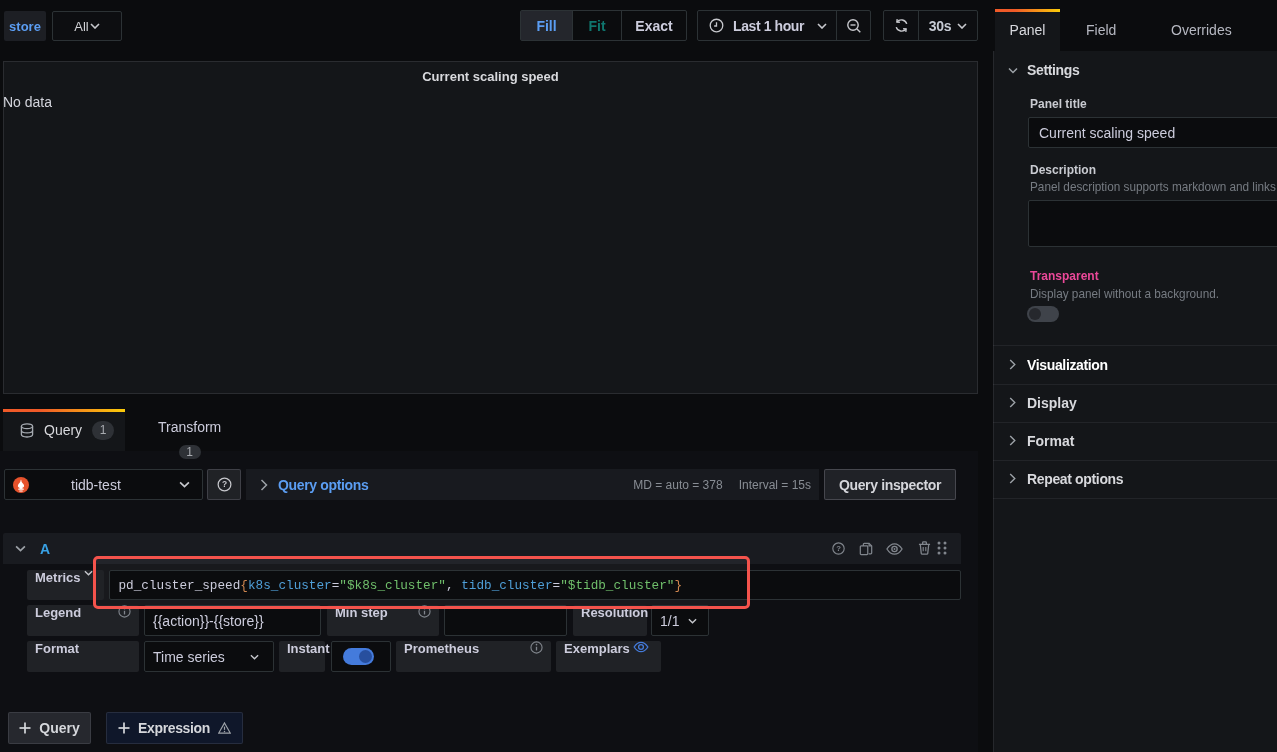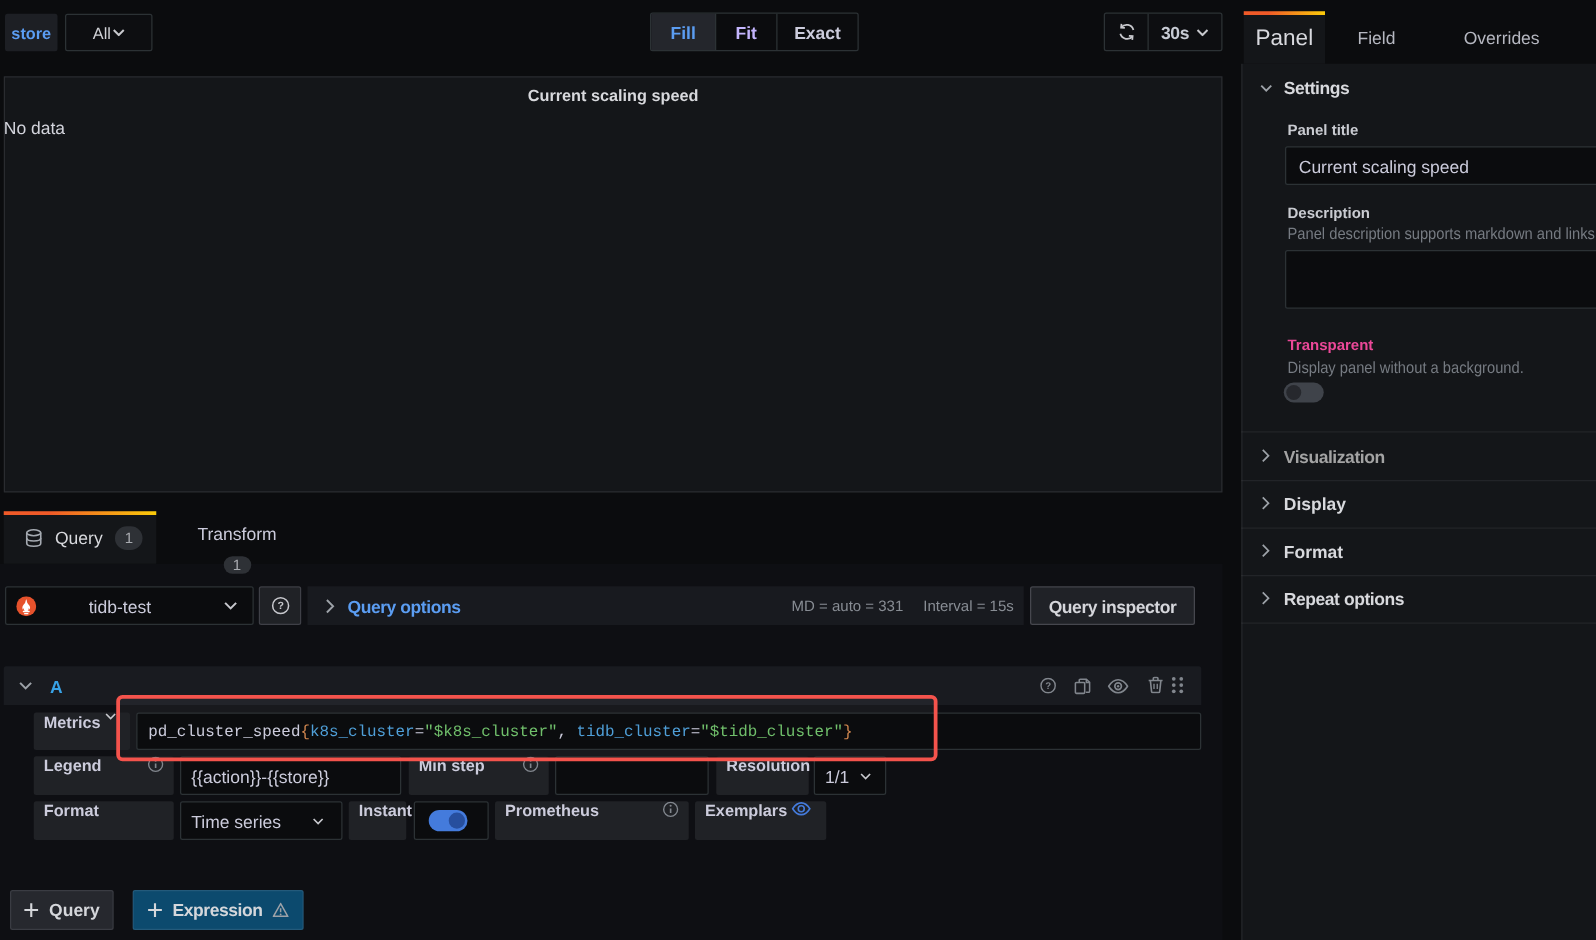--- a/index.html
+++ b/index.html
@@ -23,24 +23,43 @@
   </div>
   <div class="abs" style="left:52px;top:11px;width:70px;height:30px;background:#0d0e11;border:1px solid #2c3235;border-radius:2px;display:flex;align-items:center;justify-content:center;gap:1px;">
     <span style="color:#d0d1d6;font-size:13px;">All</span>
     <svg width="10" height="6" viewBox="0 0 10 6">
         <polyline points="1,1 5,5 9,1" fill="none" stroke="#c7c8cd" stroke-width="1.6"></polyline>
       </svg>
   </div>
 
   <div class="abs" style="left:520px;top:10px;width:167px;height:31px;border:1px solid #2c3235;border-radius:2px;display:flex;background:#0b0c0e;">
     <div style="width:51px;background:#24262c;display:flex;align-items:center;justify-content:center;color:#5b9df2;font-size:14px;font-weight:700;">Fill</div>
-    <div style="width:49px;border-left:1px solid #2c3235;display:flex;align-items:center;justify-content:center;color:#c4b5fd;font-size:14px;font-weight:700;">Fit</div>
+    <div style="width:49px;border-left:1px solid #2c3235;display:flex;align-items:center;justify-content:center;color:#0f766e;font-size:14px;font-weight:700;">Fit</div>
     <div style="flex:1;border-left:1px solid #2c3235;display:flex;align-items:center;justify-content:center;color:#ccccdc;font-size:14px;font-weight:700;">Exact</div>
   </div>
 
+  <div class="abs" style="left:697px;top:10px;width:174px;height:31px;border:1px solid #2c3235;border-radius:2px;display:flex;background:#0d0e11;">
+    <div style="flex:1;display:flex;align-items:center;padding-left:11px;gap:9px;">
+      <svg width="15" height="15" viewBox="0 0 16 16">
+          <circle cx="8" cy="8" r="6.7" fill="none" stroke="#c7c8cd" stroke-width="1.4"></circle>
+          <polyline points="8,4.5 8,8.5 5.5,8.5" fill="none" stroke="#c7c8cd" stroke-width="1.4"></polyline>
+        </svg>
+      <span style="color:#ccccdc;font-size:14px;font-weight:700;letter-spacing:-0.4px;">Last 1 hour</span>
+      <svg width="10" height="6" viewBox="0 0 10 6" style="margin-left:4px;">
+          <polyline points="1,1 5,5 9,1" fill="none" stroke="#c7c8cd" stroke-width="1.6"></polyline>
+        </svg>
+    </div>
+    <div style="width:34px;border-left:1px solid #2c3235;display:flex;align-items:center;justify-content:center;">
+      <svg width="16" height="16" viewBox="0 0 16 16">
+          <circle cx="7" cy="7" r="5.2" fill="none" stroke="#c7c8cd" stroke-width="1.4"></circle>
+          <line x1="4.5" y1="7" x2="9.5" y2="7" stroke="#c7c8cd" stroke-width="1.4"></line>
+          <line x1="11" y1="11" x2="14.3" y2="14.3" stroke="#c7c8cd" stroke-width="1.4"></line>
+        </svg>
+    </div>
+  </div>
 
   <div class="abs" style="left:883px;top:10px;width:95px;height:31px;border:1px solid #2c3235;border-radius:2px;display:flex;background:#0d0e11;">
     <div style="width:34px;display:flex;align-items:center;justify-content:center;">
       <svg width="15" height="15" viewBox="0 0 16 16">
         <path d="M 13.6 6.3 A 6 6 0 0 0 3.2 4.2" fill="none" stroke="#c7c8cd" stroke-width="1.5"></path>
         <polyline points="3.4,1.2 3.1,4.4 6.3,4.6" fill="none" stroke="#c7c8cd" stroke-width="1.5"></polyline>
         <path d="M 2.4 9.7 A 6 6 0 0 0 12.8 11.8" fill="none" stroke="#c7c8cd" stroke-width="1.5"></path>
         <polyline points="12.6,14.8 12.9,11.6 9.7,11.4" fill="none" stroke="#c7c8cd" stroke-width="1.5"></polyline>
       </svg>
     </div>
@@ -103,21 +122,21 @@
   <svg width="15" height="15" viewBox="0 0 16 16">
       <circle cx="8" cy="8" r="6.8" fill="none" stroke="#c7c8cd" stroke-width="1.3"></circle>
       <text x="8" y="11" font-size="9" font-weight="700" fill="#c7c8cd" text-anchor="middle" font-family="Liberation Sans">?</text>
     </svg>
 </div>
 <div class="abs" style="left:246px;top:469px;width:573px;height:31px;background:#181a1f;display:flex;align-items:center;">
   <svg width="8" height="12" viewBox="0 0 7 12" style="margin-left:14px;">
       <polyline points="1,1 6,6 1,11" fill="none" stroke="#9da2a8" stroke-width="1.5"></polyline>
     </svg>
   <span style="color:#5b9df2;font-size:14px;font-weight:700;letter-spacing:-0.35px;margin-left:10px;">Query options</span>
-  <span style="margin-left:auto;color:#888d94;font-size:12px;">MD = auto = 331</span>
+  <span style="margin-left:auto;color:#888d94;font-size:12px;">MD = auto = 378</span>
   <span style="margin-left:16px;margin-right:8px;color:#888d94;font-size:12px;">Interval = 15s</span>
 </div>
 <div class="abs" style="left:824px;top:469px;width:132px;height:31px;background:#202227;border:1px solid rgba(204,204,220,0.22);border-radius:2px;display:flex;align-items:center;justify-content:center;">
   <span style="color:#d5d6db;font-size:14px;font-weight:700;letter-spacing:-0.35px;">Query inspector</span>
 </div>
 
 <div class="abs" style="left:3px;top:533px;width:958px;height:31px;background:#191b20;border-radius:2px 2px 0 0;">
   <svg class="abs" style="left:12px;top:12px;" width="11" height="7" viewBox="0 0 10 6">
       <polyline points="1,1 5,5 9,1" fill="none" stroke="#9da2a8" stroke-width="1.5"></polyline>
     </svg>
@@ -224,39 +243,39 @@
     </svg>
 </div>
 
 <div class="abs" style="left:8px;top:712px;width:83px;height:32px;background:#26282e;border:1px solid rgba(204,204,220,0.12);border-radius:2px;display:flex;align-items:center;justify-content:center;gap:8px;">
   <svg width="12" height="12" viewBox="0 0 12 12">
       <line x1="6" y1="0.5" x2="6" y2="11.5" stroke="#d5d7db" stroke-width="1.7"></line>
       <line x1="0.5" y1="6" x2="11.5" y2="6" stroke="#d5d7db" stroke-width="1.7"></line>
     </svg>
   <span style="color:#d5d7db;font-size:14px;font-weight:700;">Query</span>
 </div>
-<div class="abs" style="left:106px;top:712px;width:137px;height:32px;background:#0c4a6e;border:1px solid rgba(204,204,220,0.12);border-radius:2px;display:flex;align-items:center;justify-content:center;gap:8px;">
+<div class="abs" style="left:106px;top:712px;width:137px;height:32px;background:#0f172a;border:1px solid rgba(204,204,220,0.12);border-radius:2px;display:flex;align-items:center;justify-content:center;gap:8px;">
   <svg width="12" height="12" viewBox="0 0 12 12">
       <line x1="6" y1="0.5" x2="6" y2="11.5" stroke="#d5d7db" stroke-width="1.7"></line>
       <line x1="0.5" y1="6" x2="11.5" y2="6" stroke="#d5d7db" stroke-width="1.7"></line>
     </svg>
   <span style="color:#d5d7db;font-size:14px;font-weight:700;letter-spacing:-0.35px;">Expression</span>
   <svg width="13" height="12" viewBox="0 0 14 13">
       <path d="M7 1 L13.2 12 L0.8 12 Z" fill="none" stroke="#9da2a8" stroke-width="1.3"></path>
       <line x1="7" y1="5" x2="7" y2="8.5" stroke="#9da2a8" stroke-width="1.3"></line>
       <circle cx="7" cy="10.3" r="0.8" fill="#9da2a8"></circle>
     </svg>
 </div>
 
 <div class="abs" id="sidebar" style="left:993px;top:0;width:284px;height:752px;">
   <div class="abs" style="left:0;top:51px;width:284px;height:701px;background:#141619;border-left:1px solid rgba(204,204,220,0.10);"></div>
 
   <div class="abs" style="left:2px;top:9px;width:65px;height:42px;background:#141619;">
     <div style="position:absolute;left:0;top:0;right:0;height:3px;background:linear-gradient(to right,#f05a28 30%,#fbca0a 99%);"></div>
-    <div style="display:flex;align-items:center;justify-content:center;height:100%;color:#d8d9de;font-size:18px;">Panel</div>
+    <div style="display:flex;align-items:center;justify-content:center;height:100%;color:#d8d9de;font-size:14px;">Panel</div>
   </div>
   <div class="abs" style="left:93px;top:9px;height:42px;display:flex;align-items:center;color:#b6b8c1;font-size:14px;">Field</div>
   <div class="abs" style="left:178px;top:9px;height:42px;display:flex;align-items:center;color:#b6b8c1;font-size:14px;">Overrides</div>
 
   <svg class="abs" style="left:15px;top:67px;" width="10" height="7" viewBox="0 0 10 6">
       <polyline points="1,1 5,5 9,1" fill="none" stroke="#9da2a8" stroke-width="1.5"></polyline>
     </svg>
   <div class="abs" style="left:34px;top:62px;color:#d8d9dd;font-size:14px;font-weight:700;letter-spacing:-0.35px;">Settings</div>
 
   <div class="abs" style="left:37px;top:97px;color:#c9cbd1;font-size:12px;font-weight:700;">Panel title</div>
@@ -271,21 +290,21 @@
   <div class="abs" style="left:37px;top:269px;color:#ec4899;font-size:12px;font-weight:700;">Transparent</div>
   <div class="abs" style="left:37px;top:286px;color:#767b82;font-size:13px;white-space:nowrap;transform:scaleX(0.905);transform-origin:left center;">Display panel without a background.</div>
   <div class="abs" style="left:34px;top:306px;width:32px;height:16px;border-radius:8px;background:#3f434a;">
     <div style="position:absolute;left:2px;top:2px;width:12px;height:12px;border-radius:50%;background:#26282d;"></div>
   </div>
 
   <div class="abs" style="left:0;top:345px;width:284px;border-top:1px solid rgba(204,204,220,0.08);"></div>
   <svg class="abs" style="left:16px;top:359px;" width="7" height="11" viewBox="0 0 7 12">
       <polyline points="1,1 6,6 1,11" fill="none" stroke="#9da2a8" stroke-width="1.5"></polyline>
     </svg>
-  <div class="abs" style="left:34px;top:357px;color:#a3a3a3;font-size:14px;font-weight:700;letter-spacing:-0.35px;">Visualization</div>
+  <div class="abs" style="left:34px;top:357px;color:#ffffff;font-size:14px;font-weight:700;letter-spacing:-0.35px;">Visualization</div>
 
   <div class="abs" style="left:0;top:384px;width:284px;border-top:1px solid rgba(204,204,220,0.08);"></div>
   <svg class="abs" style="left:16px;top:397px;" width="7" height="11" viewBox="0 0 7 12">
       <polyline points="1,1 6,6 1,11" fill="none" stroke="#9da2a8" stroke-width="1.5"></polyline>
     </svg>
   <div class="abs" style="left:34px;top:395px;color:#d8d9dd;font-size:14px;font-weight:700;">Display</div>
 
   <div class="abs" style="left:0;top:422px;width:284px;border-top:1px solid rgba(204,204,220,0.08);"></div>
   <svg class="abs" style="left:16px;top:435px;" width="7" height="11" viewBox="0 0 7 12">
       <polyline points="1,1 6,6 1,11" fill="none" stroke="#9da2a8" stroke-width="1.5"></polyline>

